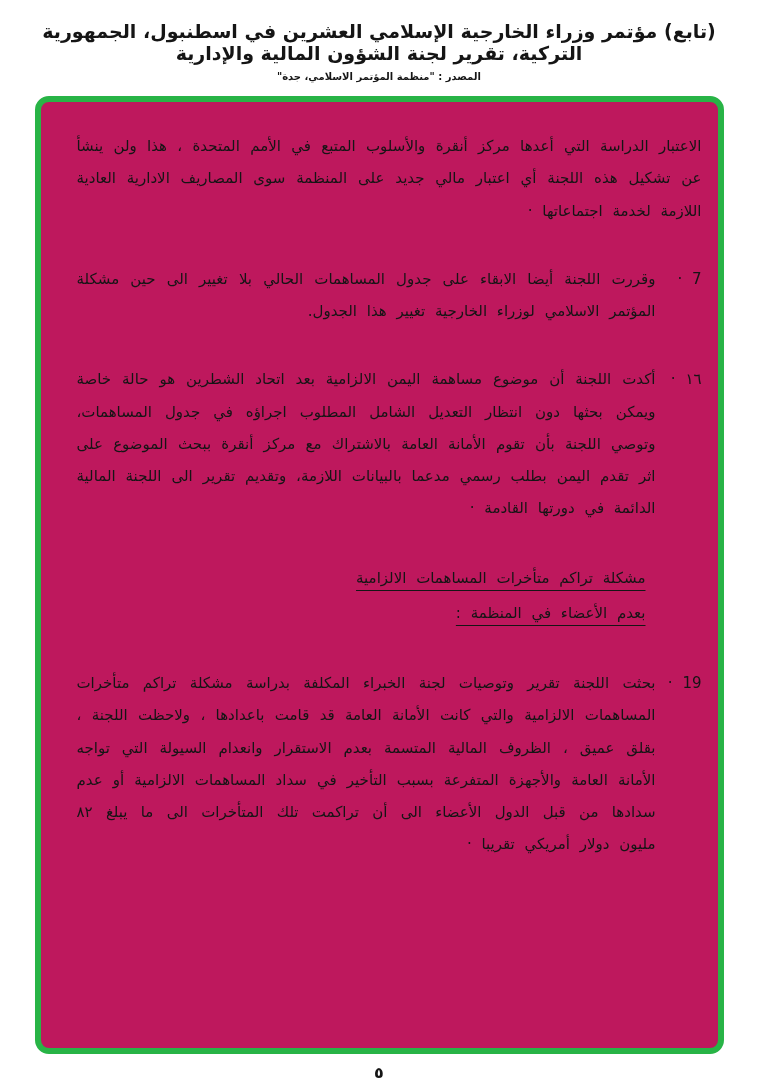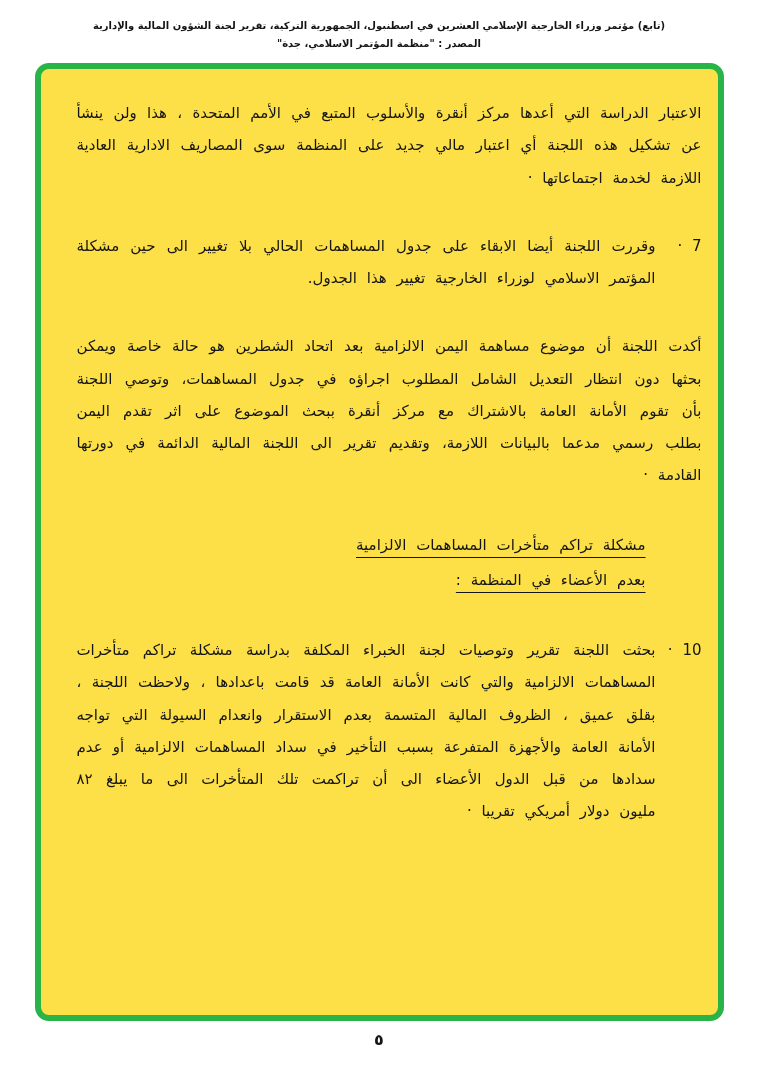--- a/index.html
+++ b/index.html
@@ -14,35 +14,35 @@
     color: #151515;
     position: relative;
   }
   .doc-header {
     text-align: center;
     padding-top: 20px;
     font-weight: bold;
     direction: rtl;
   }
   .doc-header .h1 {
-    font-size: 10px;
+    font-size: 19px;
     letter-spacing: 0;
     padding: 0 16px;
   }
   .doc-header .h2 {
     font-size: 10px;
     margin-top: 7px;
   }
   .frame {
     margin: 14px auto 0 auto;
     width: 677px;
     height: 946px;
     border: 6px solid #28b446;
     border-radius: 14px;
-    background: #fde047;
+    background: #be185d;
     overflow: hidden;
   }
   .content {
     direction: rtl;
     padding: 28px 16px 16px 36px;
     font-size: 15px;
     line-height: 2.15;
     text-align: justify;
     word-spacing: 5px;
   }
@@ -95,30 +95,31 @@
     <div class="content">
 
       <p class="para">الاعتبار الدراسة التي أعدها مركز أنقرة والأسلوب المتبع في الأمم المتحدة ، هذا ولن ينشأ عن تشكيل هذه اللجنة أي اعتبار مالي جديد على المنظمة سوى المصاريف الادارية العادية اللازمة لخدمة اجتماعاتها ·</p>
 
       <div class="item">
         <div class="marker">7 ·</div>
         <div class="itext">وقررت اللجنة أيضا الابقاء على جدول المساهمات الحالي بلا تغيير الى حين مشكلة المؤتمر الاسلامي لوزراء الخارجية تغيير هذا الجدول.</div>
       </div>
 
       <div class="item">
+        <div class="marker">١٦ ·</div>
         <div class="itext">أكدت اللجنة أن موضوع مساهمة اليمن الالزامية بعد اتحاد الشطرين هو حالة خاصة ويمكن بحثها دون انتظار التعديل الشامل المطلوب اجراؤه في جدول المساهمات، وتوصي اللجنة بأن تقوم الأمانة العامة بالاشتراك مع مركز أنقرة ببحث الموضوع على اثر تقدم اليمن بطلب رسمي مدعما بالبيانات اللازمة، وتقديم تقرير الى اللجنة المالية الدائمة في دورتها القادمة ·</div>
       </div>
 
       <div class="heading">
         <span class="hline">مشكلة تراكم متأخرات المساهمات الالزامية</span><br>
         <span class="hline">بعدم الأعضاء في المنظمة :</span>
       </div>
 
       <div class="item">
-        <div class="marker">10 ·</div>
+        <div class="marker">19 ·</div>
         <div class="itext">بحثت اللجنة تقرير وتوصيات لجنة الخبراء المكلفة بدراسة مشكلة تراكم متأخرات المساهمات الالزامية والتي كانت الأمانة العامة قد قامت باعدادها ، ولاحظت اللجنة ، بقلق عميق ، الظروف المالية المتسمة بعدم الاستقرار وانعدام السيولة التي تواجه الأمانة العامة والأجهزة المتفرعة بسبب التأخير في سداد المساهمات الالزامية أو عدم سدادها من قبل الدول الأعضاء الى أن تراكمت تلك المتأخرات الى ما يبلغ ٨٢ مليون دولار أمريكي تقريبا ·</div>
       </div>
 
     </div>
   </div>
 
   <div class="pagenum">٥</div>
 
 </div>
 

